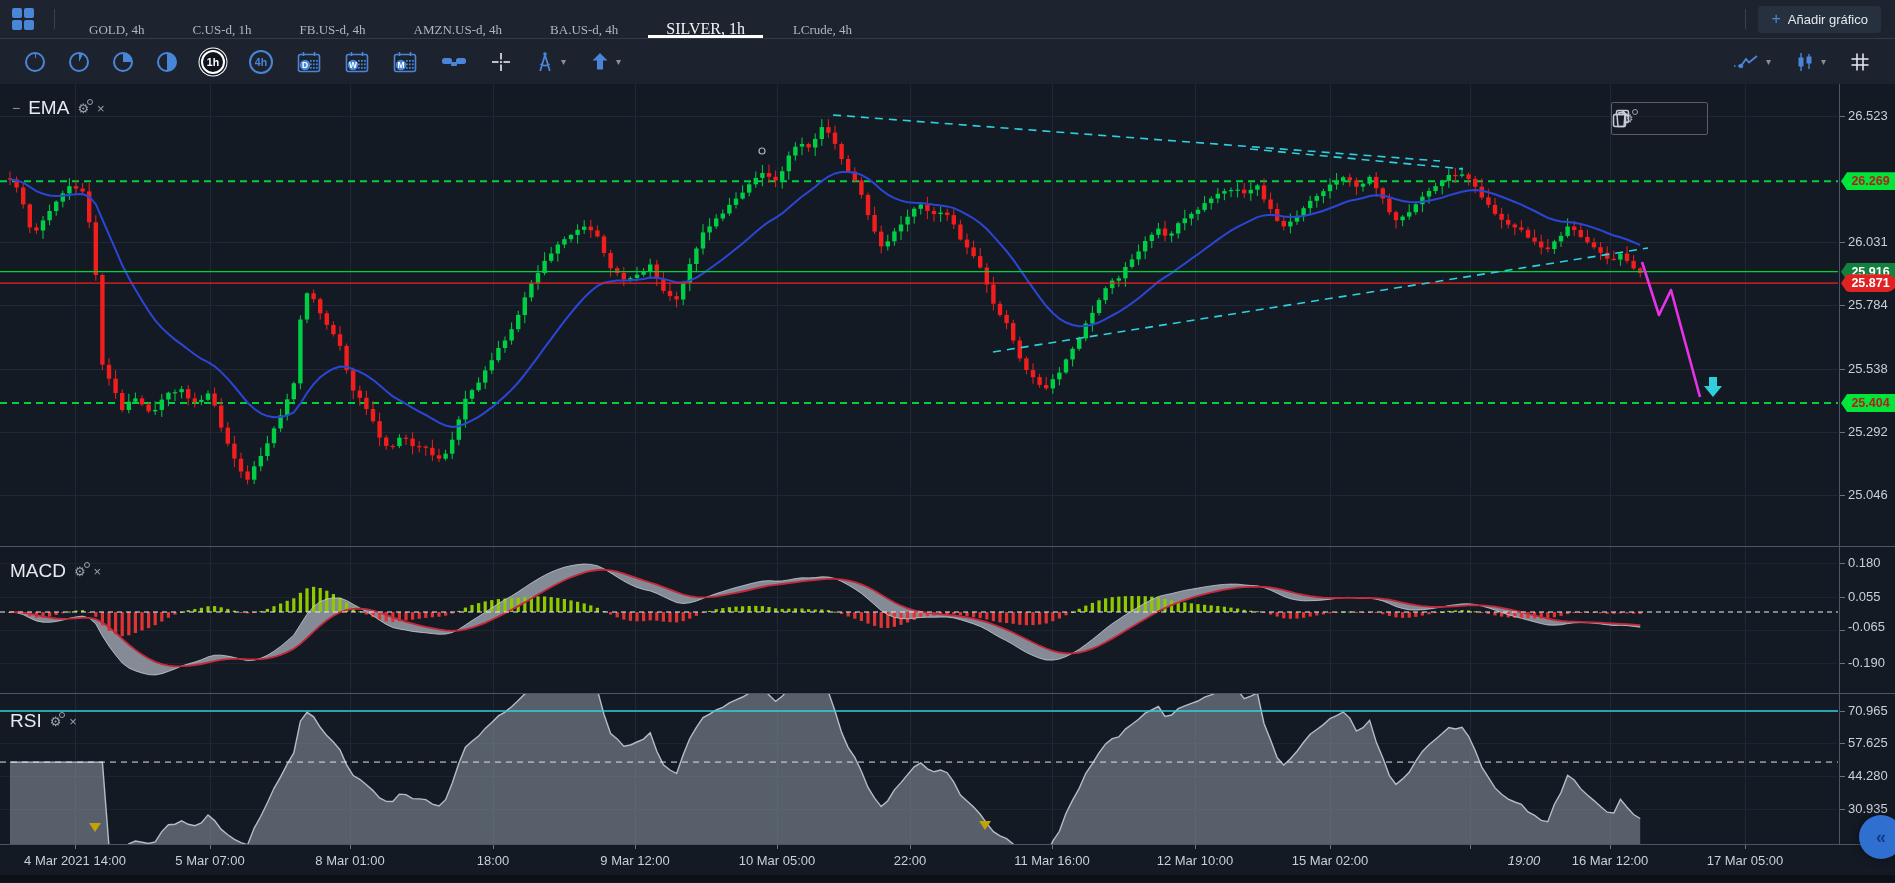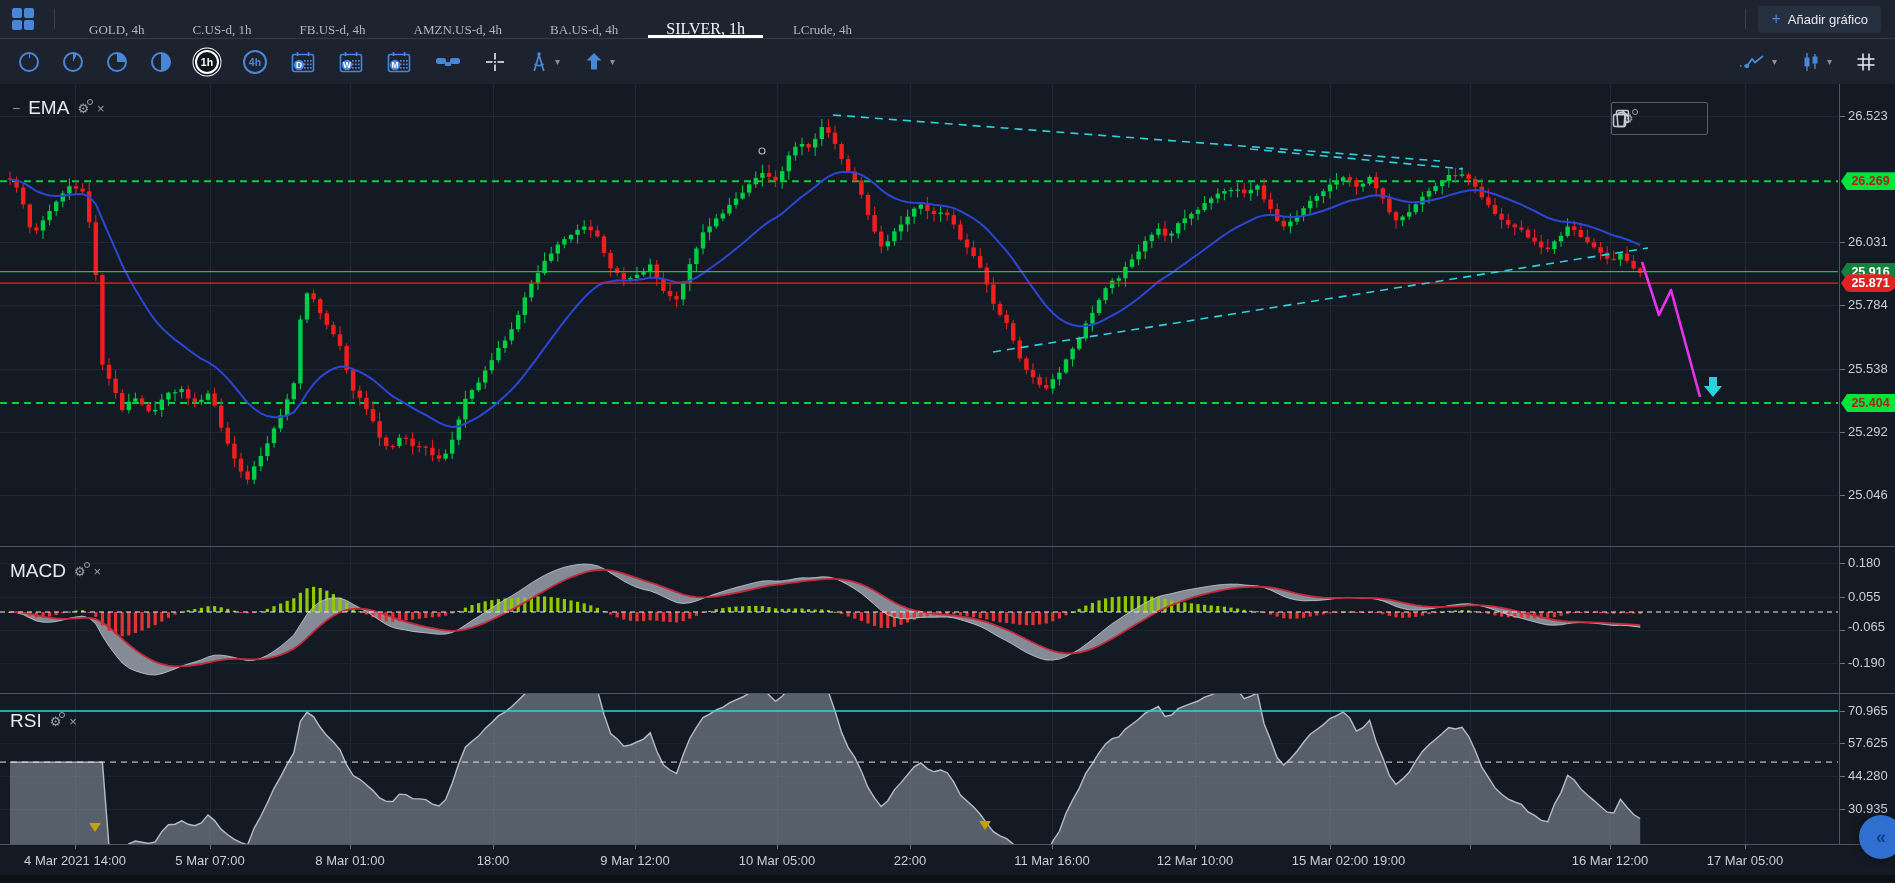--- a/index.html
+++ b/index.html
@@ -13,21 +13,21 @@
   .vsep{width:1px;height:20px;background:#39414f;margin:0 10px;}
   .tab-list{display:flex;align-items:center;height:100%;flex:1;}
   .tab{position:relative;height:100%;display:flex;align-items:flex-end;padding:0 24px;cursor:pointer;font-family:Liberation Serif, serif;}
   .tab span{font-size:13px;color:#aeb6c2;white-space:nowrap;}
   .tab.active span{font-size:16px;color:#f2f4f7;margin-top:9px;}
   .tab.active::after{content:'';position:absolute;left:6px;right:6px;bottom:0;height:3px;background:#fff;}
   .add-chart{display:flex;align-items:center;gap:7px;background:#27303f;border-radius:4px;height:27px;padding:0 13px;margin:0 6px 0 2px;cursor:pointer;}
   .add-chart .plus{color:var(--blue,#4a86d8);font-size:16px;line-height:1;}
   .add-chart .lbl{color:#e4e8ee;font-size:13px;white-space:nowrap;}
   
-  .toolbar{height:46px;background:#1c222e;border-top:1px solid #323a48;display:flex;align-items:center;justify-content:space-between;padding:0 12px;}
+  .toolbar{height:46px;background:#1c222e;border-top:1px solid #323a48;display:flex;align-items:center;justify-content:space-between;padding:0 18px;}
   .tb-group{display:flex;align-items:center;gap:10px;}
   .tbtn{display:flex;align-items:center;gap:5px;padding:3px 7px;border-radius:4px;cursor:pointer;}
   .pie{width:20px;height:20px;border:2px solid var(--blue,#4a86d8);border-radius:50%;}
   .ringbtn{width:24px;height:24px;border:2px solid var(--blue,#4a86d8);border-radius:50%;color:var(--blue,#4a86d8);
            font-size:10.5px;font-weight:bold;display:flex;align-items:center;justify-content:center;}
   .ring-active{border-color:#fff;color:#fff;box-shadow:0 0 0 1.5px #10151d,0 0 0 2.5px #fff;background:#10151d;}
   .caret{color:#8d8f94;font-size:10px;margin-left:1px;}
   
   .chart-wrap{position:relative;height:760px;background:var(--bg,#141a24);}
   .chart-wrap svg{position:absolute;left:0;display:block;}
@@ -1164,21 +1164,21 @@
       <div class="ttick" style="left: 777px;">10 Mar 05:00</div>
       <div class="tmark" style="left: 910px;"></div>
       <div class="ttick" style="left: 910px;">22:00</div>
       <div class="tmark" style="left: 1052px;"></div>
       <div class="ttick" style="left: 1052px;">11 Mar 16:00</div>
       <div class="tmark" style="left: 1195px;"></div>
       <div class="ttick" style="left: 1195px;">12 Mar 10:00</div>
       <div class="tmark" style="left: 1330px;"></div>
       <div class="ttick" style="left: 1330px;">15 Mar 02:00</div>
       <div class="tmark" style="left: 1470px;"></div>
-      <div class="ttick" style="left: 1389px;">19:00</div>
+      <div class="ttick" style="left: 1524px; font-style: italic;">19:00</div>
       <div class="tmark" style="left: 1610px;"></div>
       <div class="ttick" style="left: 1610px;">16 Mar 12:00</div>
       <div class="tmark" style="left: 1745px;"></div>
       <div class="ttick" style="left: 1745px;">17 Mar 05:00</div>
     </div>
   <div class="bottom-strip"></div>
 
   <div class="fab">«</div>
 </div>
 

